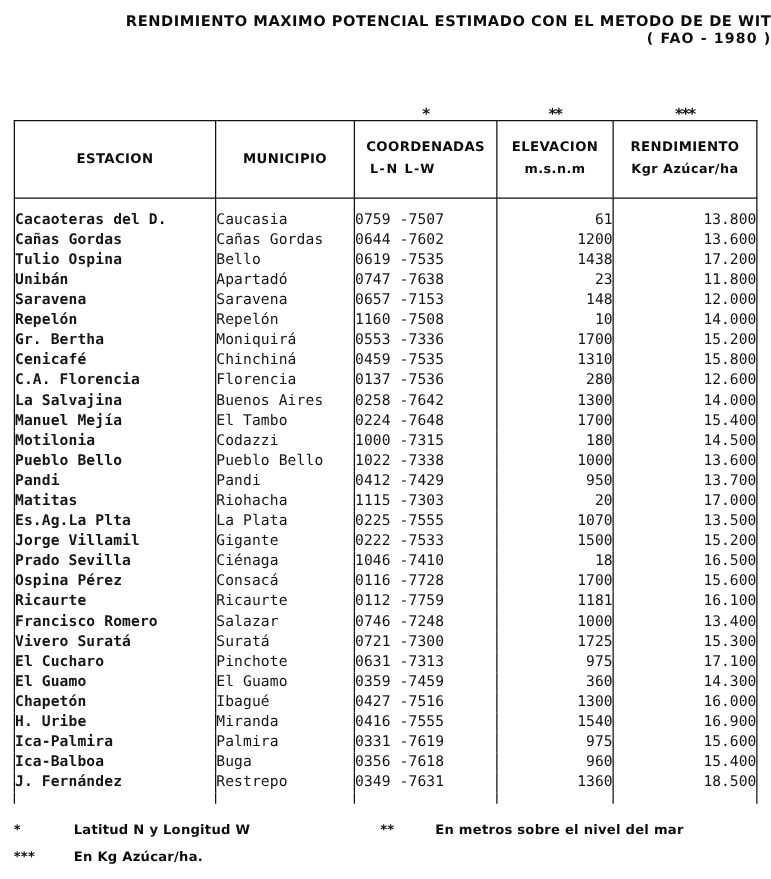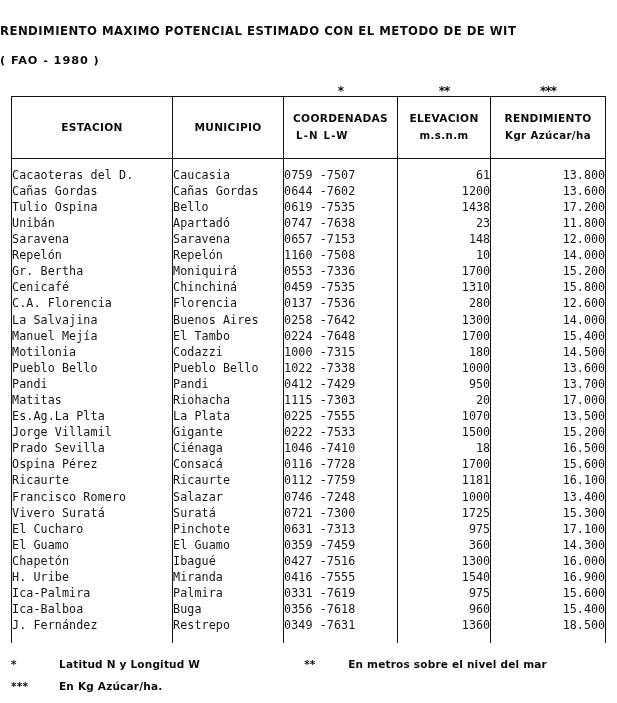--- a/index.html
+++ b/index.html
@@ -13,37 +13,36 @@
     height: 703px;
     position: relative;
     font-family: "DejaVu Sans Mono", "Liberation Mono", monospace;
     color: #141414;
     overflow: hidden;
   }
 
   
   .title-block {
     width: 100%;
-    text-align: left;
-    padding-top: 24px;
+    text-align: right;
+    padding-top: 10px;
   }
   .doc-title {
     font-family: "DejaVu Sans", "Liberation Sans", sans-serif;
     font-weight: bold;
     font-size: 11.7px;
     letter-spacing: 0.45px;
     color: #0c0c0c;
     white-space: nowrap;
   }
   .doc-subtitle {
     font-family: "DejaVu Sans", "Liberation Sans", sans-serif;
     font-weight: bold;
     font-size: 11.3px;
     letter-spacing: 0.9px;
-    margin-top: 16px;
     color: #0c0c0c;
   }
 
   
   .table-wrap {
     position: absolute;
     left: 11px;
     top: 96px;
     width: 594px;
   }
@@ -114,21 +113,21 @@
 
   
   tr.data-row { height: 16.1px; }
   tr.data-row td {
     border-top: none;
     border-bottom: none;
     line-height: 1;
     font-size: 11.7px;
     color: #161616;
   }
-  td.cell-est { padding-left: 13px; text-align: left; letter-spacing: 0.1px; }
+  td.cell-est { padding-left: 13px; text-align: left; letter-spacing: 0.1px; font-weight: bold; }
   td.cell-mun { padding-left: 11px; text-align: left; letter-spacing: 0.1px; }
   td.cell-crd { padding-left: 12px; text-align: left; letter-spacing: 0.1px; white-space: pre; }
   td.cell-elv { padding-right: 22px; text-align: right; }
   td.cell-ren { padding-right: 32px; text-align: right; }
 
   
   .footnotes {
     position: absolute;
     left: 11px;
     top: 658px;

